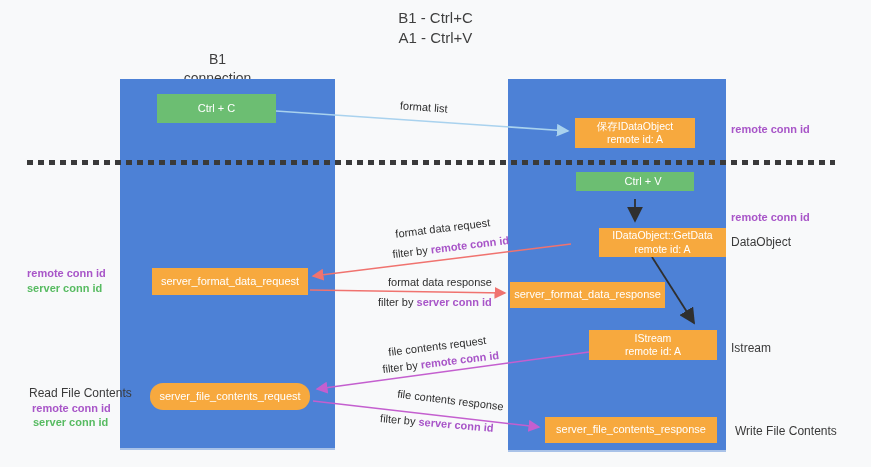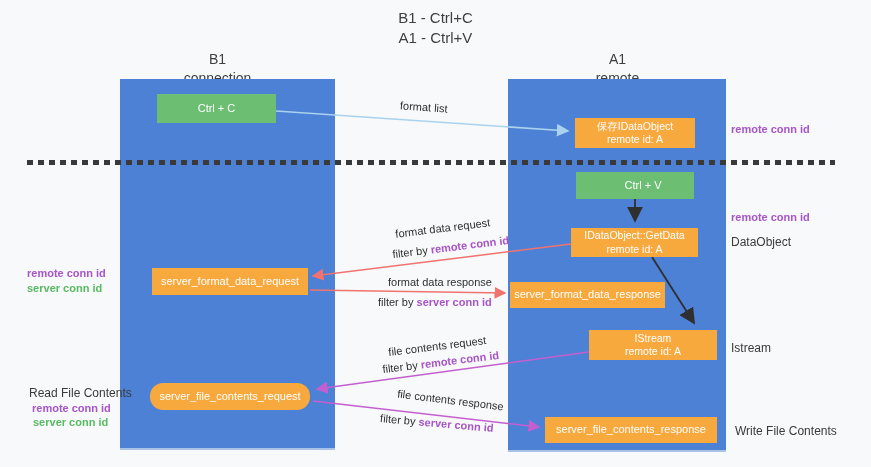--- a/index.html
+++ b/index.html
@@ -38,24 +38,20 @@
 
   <div class="title">
     <div>B1 - Ctrl+C</div>
     <div>A1 - Ctrl+V</div>
   </div>
 
   <div class="lifeline-header" style="left:160px; top:50px; width:115px;">
     <div>B1</div>
     <div>connection</div>
   </div>
-  <div class="lifeline-header" style="left:560px; top:50px; width:115px;">
-    <div>A1</div>
-    <div>remote</div>
-  </div>
 
   <div class="lifeline" id="lifeline-b1"></div>
   <div class="lifeline" id="lifeline-a1"></div>
 
   <div class="dashes"></div>
 
   <svg class="arrows" width="871" height="467">
     <defs>
       <marker id="mh-blue" markerWidth="9" markerHeight="8" refX="7" refY="4" orient="auto">
         <path d="M0,0 L8,4 L0,8 z" fill="#a9d2ee"></path>
@@ -81,25 +77,25 @@
 
   <div class="node green" style="left:157px; top:94px; width:119px; height:29px;">
     <span>Ctrl + C</span>
   </div>
 
   <div class="node orange" style="left:575px; top:118px; width:120px; height:30px;">
     <span class="small">保存IDataObject</span>
     <span class="small">remote id: A</span>
   </div>
 
-  <div class="node green" style="left:576px; top:172px; width:118px; height:27px;padding-left:16px;">
+  <div class="node green" style="left:576px; top:172px; width:118px; height:19px;padding-left:16px;">
     <span>Ctrl + V</span>
   </div>
 
-  <div class="node orange" style="left:571px; top:228px; width:127px; height:29px;">
+  <div class="node orange" style="left:599px; top:228px; width:127px; height:29px;">
     <span class="small">IDataObject::GetData</span>
     <span class="small">remote id: A</span>
   </div>
 
   <div class="node orange" style="left:152px; top:268px; width:156px; height:27px;">
     <span>server_format_data_request</span>
   </div>
 
   <div class="node orange" style="left:510px; top:282px; width:155px; height:26px;">
     <span>server_format_data_response</span>

